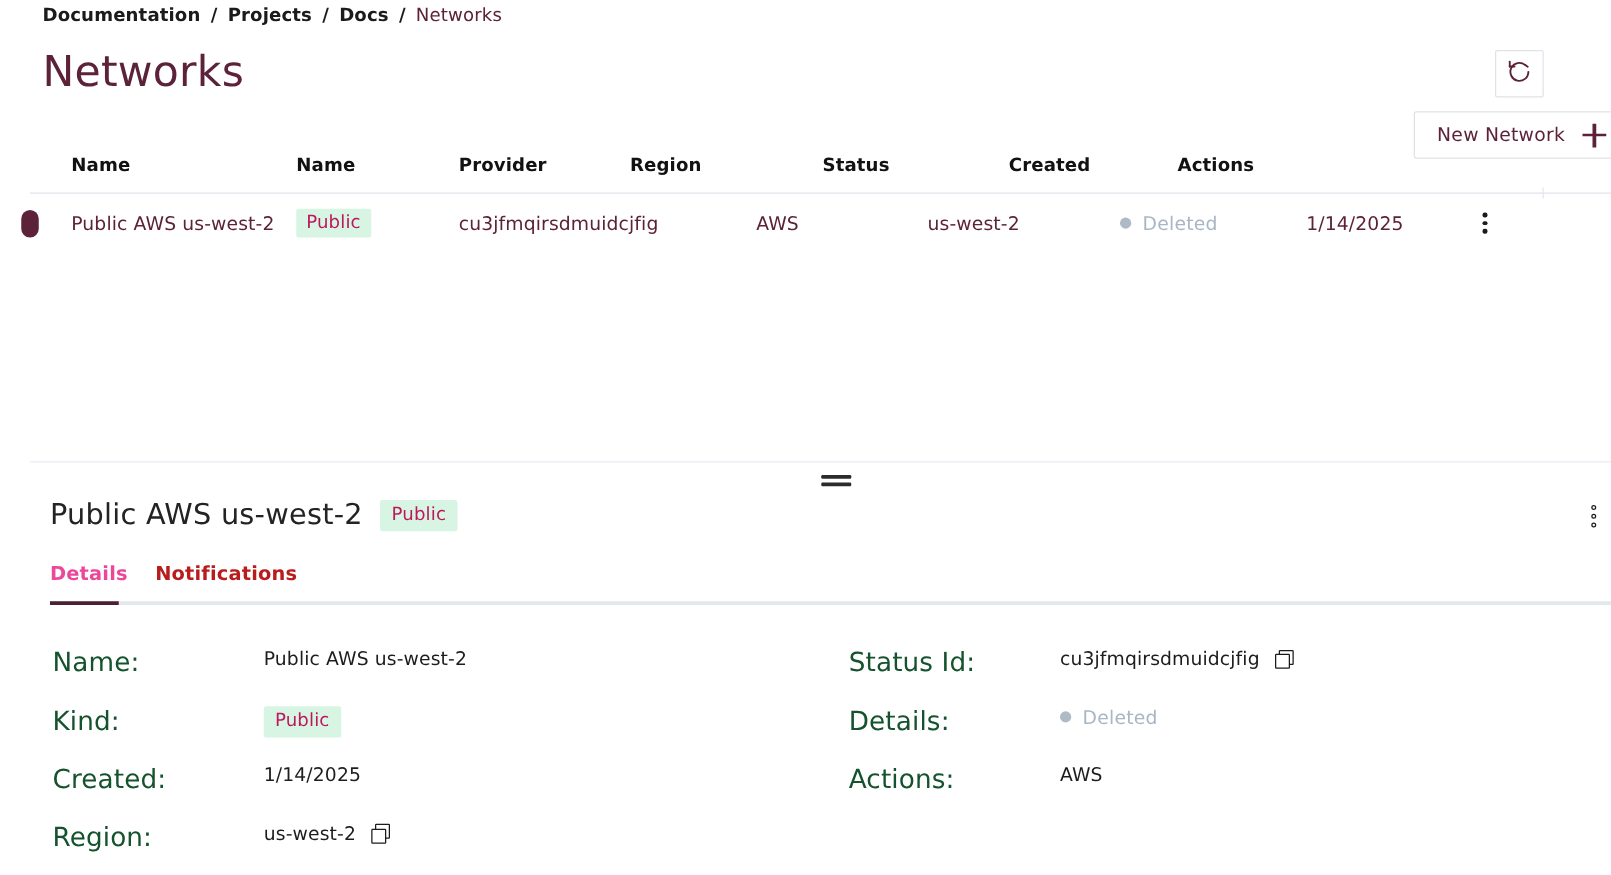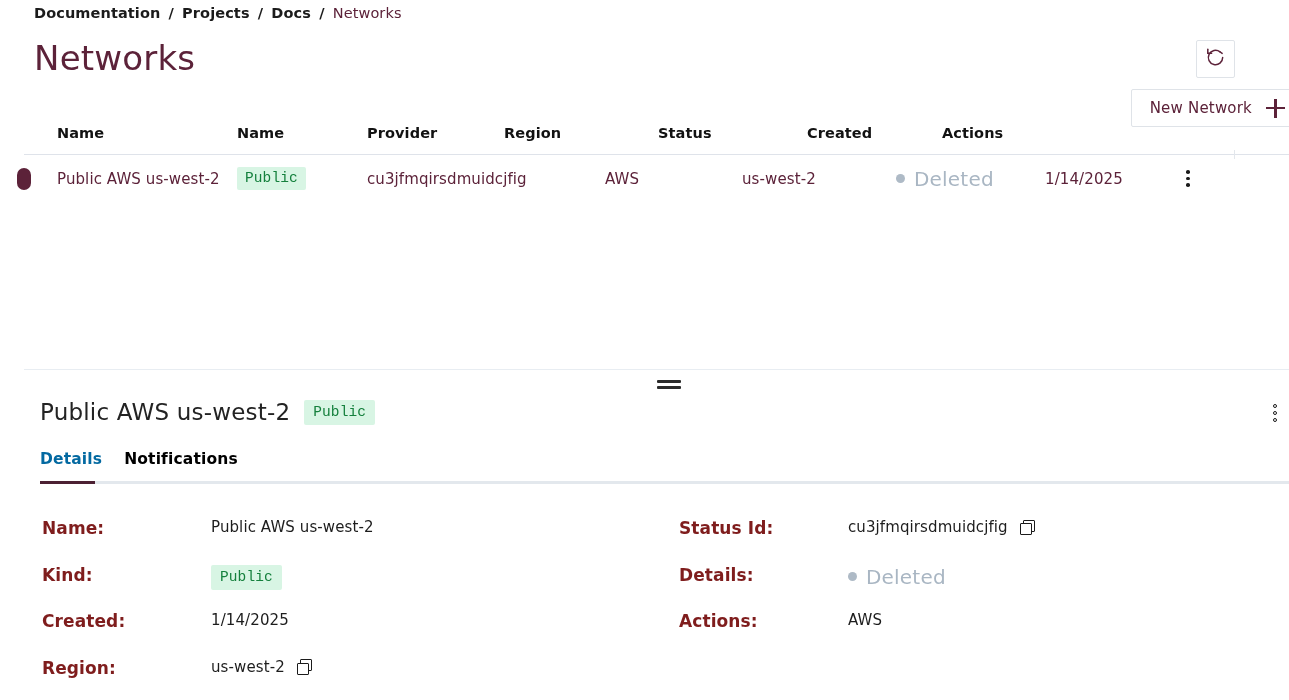--- a/index.html
+++ b/index.html
@@ -65,27 +65,27 @@
   .c-name     { width: 213px; padding-left: 33px; }
   .c-kind     { width: 130px; }
   .c-netid    { width: 238px; }
   .c-provider { width: 137px; }
   .c-region   { width: 154px; }
   .c-status   { width: 149px; }
   .c-created  { width: 135px; }
   .c-actions  { width: 90px; display: flex; justify-content: flex-start; }
 
   .badge {
-    display: inline-block; background: #d8f5e4; color: #15803d;
-    font-size: 14.5px; padding: 3px 8px 4px; border-radius: 2px; letter-spacing:.1px;font-family:Liberation Mono, monospace;
+    display: inline-block; background: #d8f5e4; color: #be185d;
+    font-size: 14.5px; padding: 3px 8px 4px; border-radius: 2px; letter-spacing:.1px;
   }
 
   .status { display: inline-flex; align-items: center; gap: 9px; }
   .status .dot { width: 9px; height: 9px; border-radius: 50%; background: #aebac6; display:inline-block; }
-  .status .txt { color: #a9b6c3; font-size: 20px; letter-spacing:.2px; }
+  .status .txt { color: #a9b6c3; font-size: 15px; letter-spacing:.2px; }
 
   .kebab { display: inline-flex; flex-direction: column; align-items: center; gap: 3px; cursor: pointer; padding: 4px 6px; }
   .kebab i { display:block; width: 3.6px; height: 3.6px; border-radius: 50%; background: #1b1b1b; }
 
   
   .splitter-line { position: absolute; left: 0; top: 369px; width: 1289px; height: 1px; background: #e8edf2; }
   .splitter-grip {
     position: absolute; left: 50%; top: 380px; transform: translateX(-50%);
     width: 24px; display: flex; flex-direction: column; gap: 3px; cursor: row-resize;
   }
@@ -94,28 +94,28 @@
   
   .detail { position: absolute; left: 0; top: 392px; width: 1289px; }
   .detail-head { position: relative; display: flex; align-items: center; padding: 0 10px 0 16px; height: 40px; }
   .detail-title { font-size: 23px; color: #232323; font-weight: 400; letter-spacing: .2px; }
   .detail-head .badge { margin-left: 14px; font-size: 14.5px; padding: 4px 9px 5px; }
   .detail-head .kebab { position: absolute; right: 30px; top: 8px; }
   .detail-head .kebab i { width: 4px; height: 4px; background: #fff; border: 1.2px solid #1b1b1b; border-radius: 50%; }
 
   .tabs { position: relative; margin-top: 18px; padding-left: 16px; display: flex; gap: 22px; }
   .tab { font-size: 15.5px; font-weight: 700; letter-spacing: .15px; padding-bottom: 16px; cursor: pointer; }
-  .tab.active { color: #0369a1; }
-  .tab.inactive { color: #000000; }
+  .tab.active { color: #ec4899; }
+  .tab.inactive { color: #b91c1c; }
   .tabs-rule { position: absolute; left: 16px; right: 10px; bottom: 0; height: 3px; background: #e3e8ed; }
   .tabs-active-rule { position: absolute; left: 16px; bottom: 0; width: 55px; height: 3px; background: #4c2033; }
 
   .fields { position: relative; margin-top: 34px; }
   .field-row { position: relative; height: 46.5px; }
-  .f-label { position: absolute; font-size: 17px; font-weight: 700; color: #7f1d1d; letter-spacing: .1px; }
+  .f-label { position: absolute; font-size: 21px; font-weight: 400; color: #14532d; letter-spacing: .1px; }
   .f-value { position: absolute; font-size: 15px; color: #1d1d1d; font-weight: 400; letter-spacing: .1px; display: flex; align-items: center; gap: 12px; }
   .col-left .f-label  { left: 18px; }
   .col-left .f-value  { left: 187px; }
   .col-right .f-label { left: 655px; }
   .col-right .f-value { left: 824px; }
   .f-value .badge { font-size: 14.5px; padding: 4px 9px 5px; }
 
   .copy-icon { width: 15px; height: 15px; position: relative; cursor: pointer; display:inline-block; }
   .copy-icon::before {
     content:""; position:absolute; left: 3.5px; top: 0; width: 10px; height: 10px;

